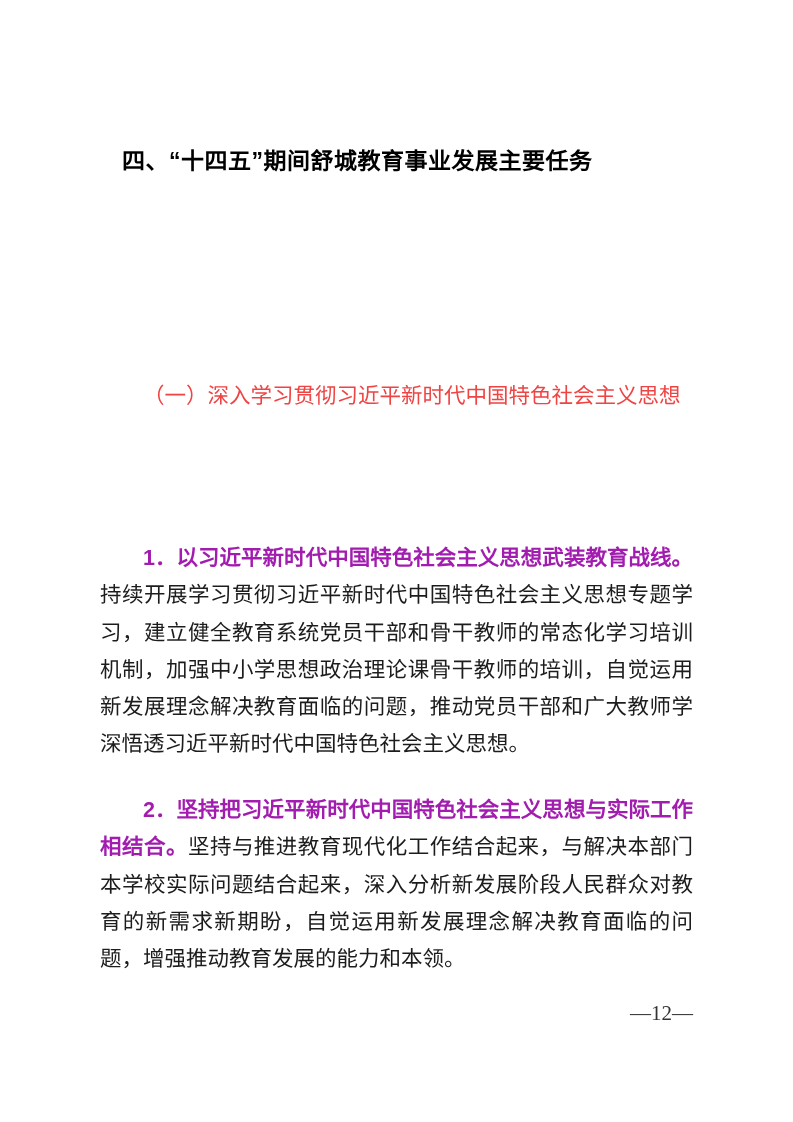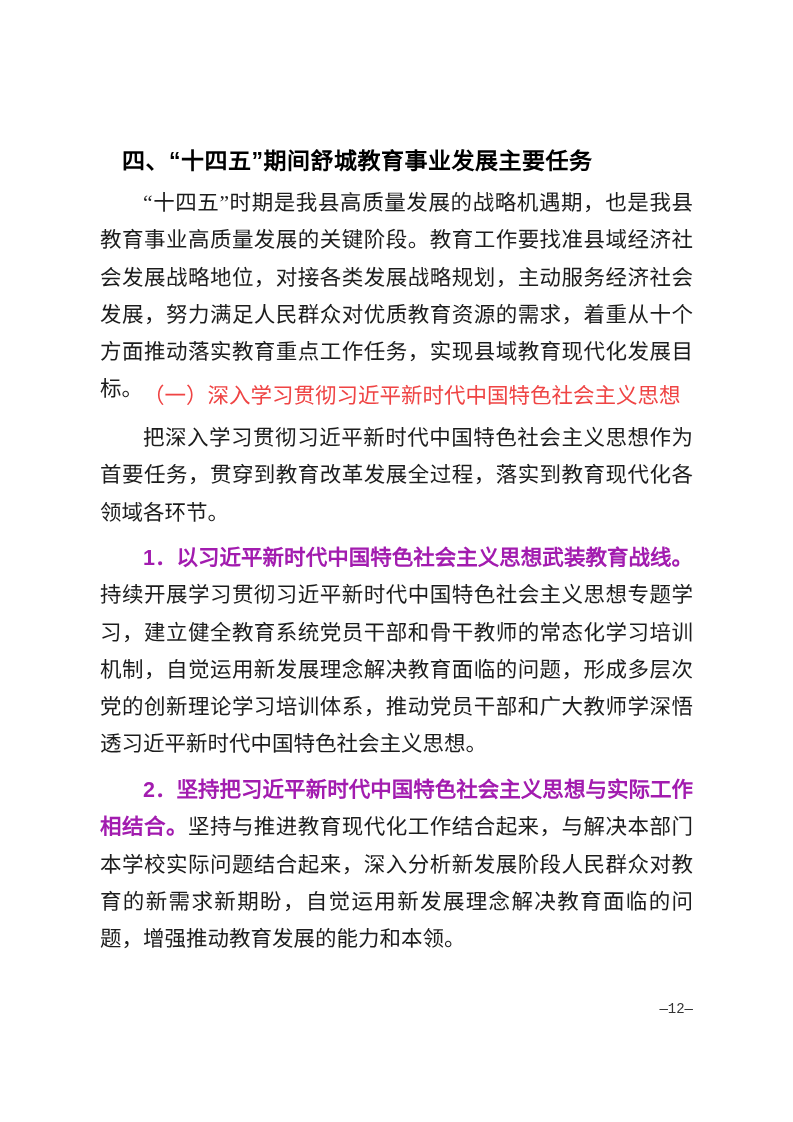--- a/index.html
+++ b/index.html
@@ -51,50 +51,48 @@
   }
   .intro-para    { top: 185px; }
   .sec1-heading  {
     top: 381px;
     line-height: 30px;
     font-weight: normal;
     color: #ef4444;
   }
   .sec1-para     { top: 420px; }
   .item1-para    { top: 540px; }
-  .item2-para    { top: 772px; }
+  .item2-para    { top: 792px; }
   .item-lead {
     font-family: "Liberation Sans", sans-serif;
     font-weight: bold;
     color: #a21caf;
   }
   .page-number {
     position: absolute;
     top: 1001px;
     right: 0;
-    font-family: Liberation Mono, monospace;
-    font-size: 14px;
+    font-family: Liberation Serif, serif;
+    font-size: 21px;
     color: #333333;
     letter-spacing: 0;
   }
 </style>
 </head>
 <body>
 
 <div class="page">
   <div class="content">
 
     <h1 class="main-heading">四、“十四五”期间舒城教育事业发展主要任务</h1>
 
-    <p class="body-text intro-para">“十四五”时期是我县高质量发展的战略机遇期，也是我县教育事业高质量发展的关键阶段。教育工作要找准县域经济社会发展战略地位，对接各类发展战略规划，主动服务经济社会发展，努力满足人民群众对优质教育资源的需求，着重从十个方面推动落实教育重点工作任务，实现县域教育现代化发展目标。</p>
 
     <p class="body-text sec1-heading">（一）深入学习贯彻习近平新时代中国特色社会主义思想</p>
 
-    <p class="body-text sec1-para">把深入学习贯彻习近平新时代中国特色社会主义思想作为首要任务，贯穿到教育改革发展全过程，落实到教育现代化各领域各环节。</p>
 
-    <p class="body-text item1-para"><span class="item-lead">1．以习近平新时代中国特色社会主义思想武装教育战线。</span><span>持续开展学习贯彻习近平新时代中国特色社会主义思想专题学习，建立健全教育系统党员干部和骨干教师的常态化学习培训机制，自觉运用新发展理念解决教育面临的问题，形成多层次党的创新理论学习培训体系，推动党员干部和广大教师学深悟透习近平新时代中国特色社会主义思想。</span></p>
+    <p class="body-text item1-para"><span class="item-lead">1．以习近平新时代中国特色社会主义思想武装教育战线。</span><span>持续开展学习贯彻习近平新时代中国特色社会主义思想专题学习，建立健全教育系统党员干部和骨干教师的常态化学习培训机制，加强中小学思想政治理论课骨干教师的培训，自觉运用新发展理念解决教育面临的问题，推动党员干部和广大教师学深悟透习近平新时代中国特色社会主义思想。</span></p>
 
     <p class="body-text item2-para"><span class="item-lead">2．坚持把习近平新时代中国特色社会主义思想与实际工作相结合。</span><span>坚持与推进教育现代化工作结合起来，与解决本部门本学校实际问题结合起来，深入分析新发展阶段人民群众对教育的新需求新期盼，自觉运用新发展理念解决教育面临的问题，增强推动教育发展的能力和本领。</span></p>
 
     <div class="page-number">—12—</div>
 
   </div>
 </div>
 
 </body></html>

